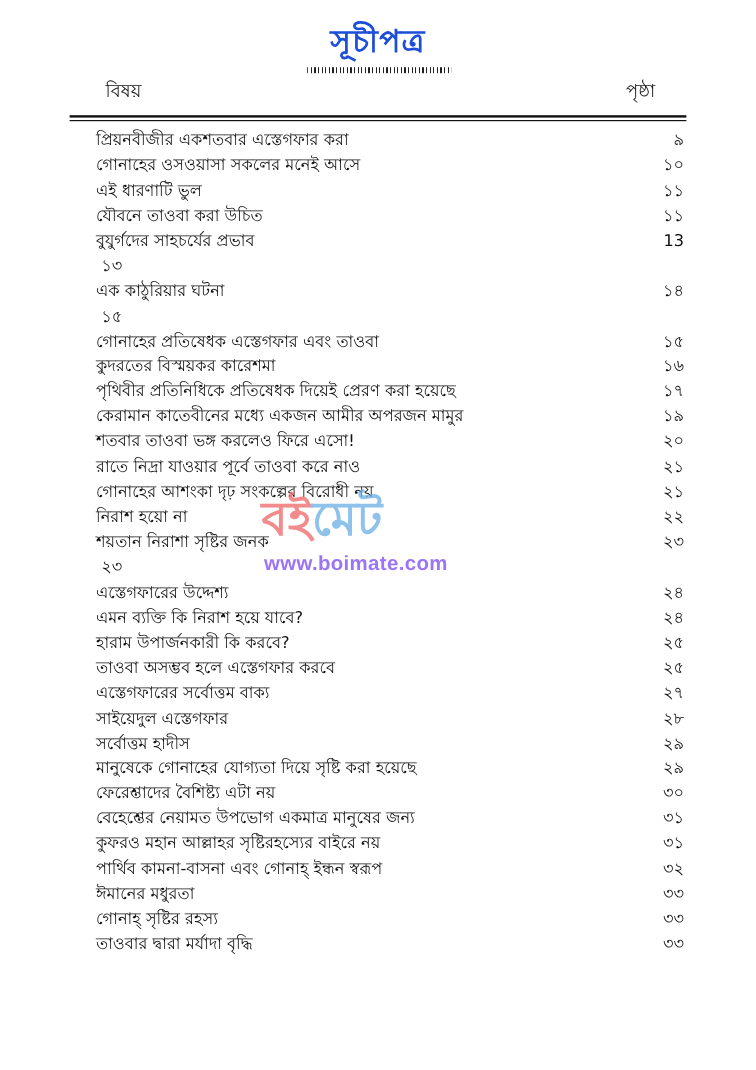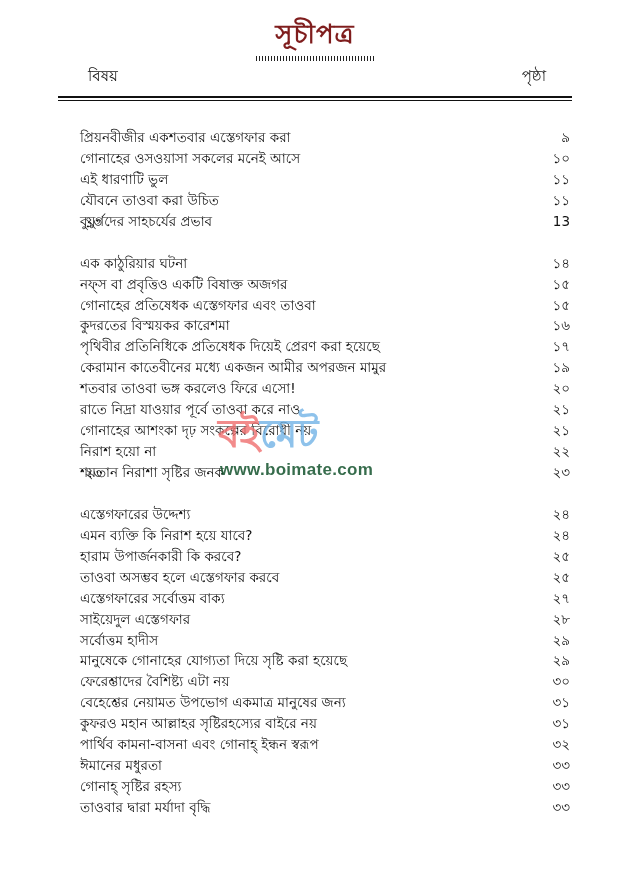--- a/index.html
+++ b/index.html
@@ -22,21 +22,21 @@
       background: #ffffff;
     }
     .title {
       position: absolute;
       left: 0; right: 0;
       top: 14px;
       text-align: center;
       font-size: 26px;
       font-weight: bold;
       letter-spacing: 1px;
-      color: #7f1d1d;
+      color: #1d4ed8;
     }
     .title-underline {
       position: absolute;
       left: 256px;
       width: 120px;
       top: 56px;
       height: 5px;
       background: repeating-linear-gradient(90deg, #222 0 1px, transparent 1px 3px);
     }
     .col-head {
@@ -68,21 +68,21 @@
     }
     .toc-row {
       display: flex;
       justify-content: space-between;
       align-items: baseline;
       height: 20.95px;
       line-height: 20.95px;
       font-size: 13.5px;
       white-space: nowrap;
     }
-    .toc-title { color: #111; margin-top: 20px; }
+    .toc-title { color: #111; }
     .toc-page {
       color: #111;
       min-width: 22px;
       text-align: right;
       padding-right: 2px;
     }
     .watermark {
       position: absolute;
       left: 218px;
       top: 408px;
@@ -150,21 +150,20 @@
         <span class="toc-page">13</span>
       </li>
       <li class="toc-row">
         <span class="toc-page">১৩</span>
       </li>
       <li class="toc-row">
         <span class="toc-title">এক কাঠুরিয়ার ঘটনা</span>
         <span class="toc-page">১৪</span>
       </li>
       <li class="toc-row">
-        <span class="toc-title">নফ্স বা প্রবৃত্তিও একটি বিষাক্ত অজগর</span>
         <span class="toc-page">১৫</span>
       </li>
       <li class="toc-row">
         <span class="toc-title">গোনাহের প্রতিষেধক এস্তেগফার এবং তাওবা</span>
         <span class="toc-page">১৫</span>
       </li>
       <li class="toc-row">
         <span class="toc-title">কুদরতের  বিস্ময়কর কারেশমা</span>
         <span class="toc-page">১৬</span>
       </li>
@@ -258,16 +257,16 @@
       <li class="toc-row">
         <span class="toc-title">তাওবার দ্বারা মর্যাদা বৃদ্ধি</span>
         <span class="toc-page">৩৩</span>
       </li>
     </ul>
 
   <div class="watermark">
     <div class="wm-logo">
       <span class="wm-red" style="color: rgb(239, 107, 107);">বই</span><span class="wm-blue" style="color: rgb(111, 178, 230);">মেট</span>
     </div>
-    <div class="wm-url" style="color: #14532d;">www.boimate.com</div>
+    <div class="wm-url" style="color: #8b5cf6;">www.boimate.com</div>
   </div>
 
 </div>
 
 </body></html>

